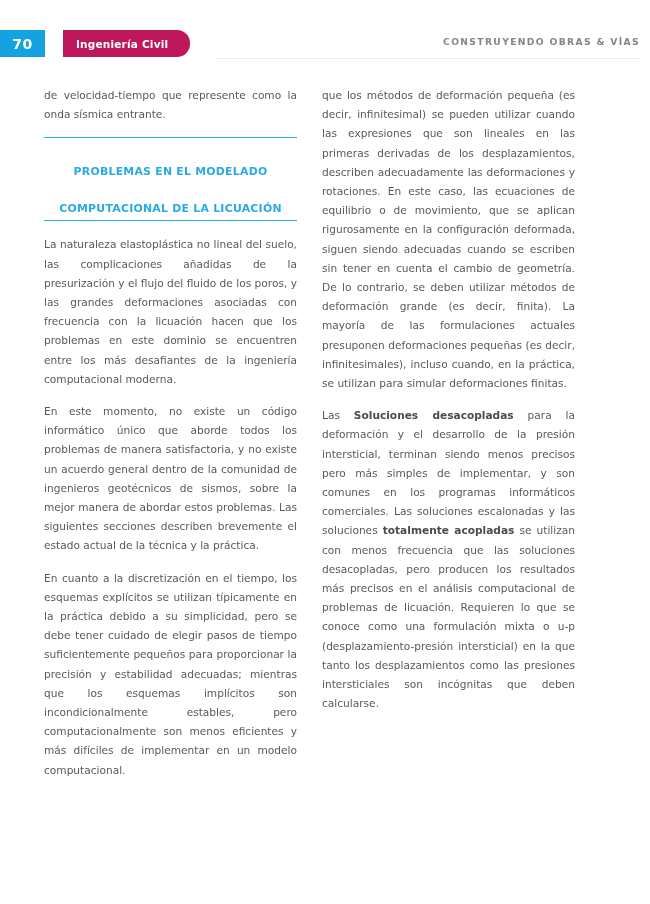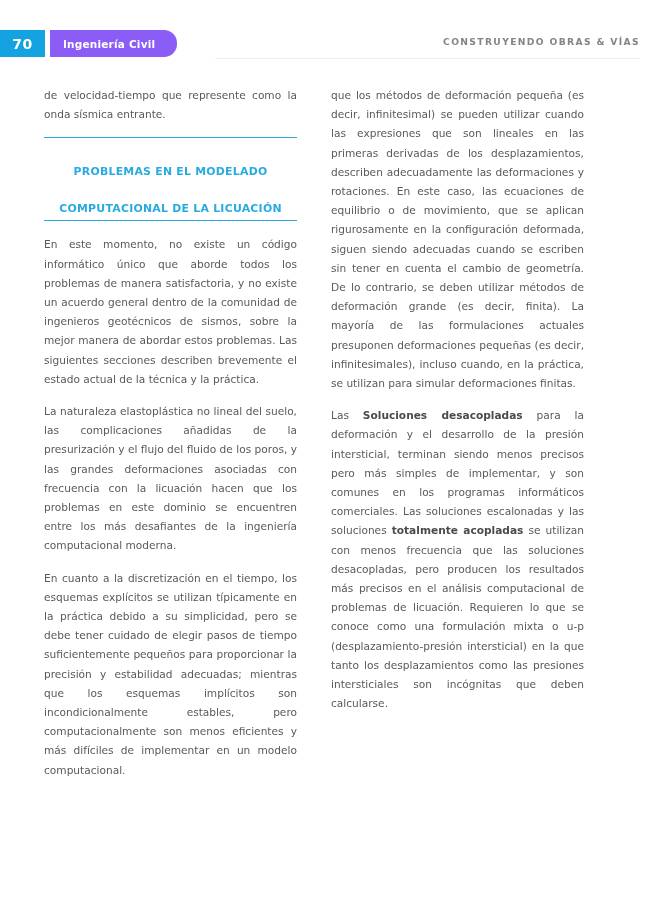--- a/index.html
+++ b/index.html
@@ -41,25 +41,25 @@
     font-size: 14px;
     font-weight: bold;
     letter-spacing: 0.5px;
     display: flex;
     align-items: center;
     justify-content: center;
     font-family: "DejaVu Sans", sans-serif;
   }
   .section-tab {
     position: absolute;
-    left: 50px;
+    left: 63px;
     top: 0;
     height: 27px;
     padding: 0 22px 0 13px;
-    background: #8b5cf6;
+    background: #be185d;
     color: #ffffff;
     font-size: 10.5px;
     font-weight: bold;
     letter-spacing: 0.2px;
     display: flex;
     align-items: center;
     border-top-right-radius: 13px;
     border-bottom-right-radius: 13px;
   }
   .header-kicker {
@@ -88,21 +88,21 @@
     left: 0;
     top: 86px;
     width: 650px;
   }
   .col {
     position: absolute;
     top: 0;
     width: 253px;
   }
   .col-left  { left: 44px; }
-  .col-right { left: 331px; }
+  .col-right { left: 322px; }
 
   p.body-text {
     margin: 0 0 13px 0;
     font-family: "DejaVu Sans", sans-serif;
     font-size: 10.6px;
     line-height: 19.2px;
     color: #58595b;
     text-align: justify;
     text-justify: inter-word;
     hyphens: none;
@@ -145,23 +145,23 @@
 
     <div class="col col-left">
 
       <p class="body-text">de velocidad-tiempo que represente como la onda sísmica entrante.</p>
 
       <div class="section-heading">
         <span class="hl">PROBLEMAS EN EL MODELADO</span>
         <span class="hl">COMPUTACIONAL DE LA LICUACIÓN</span>
       </div>
 
+      <p class="body-text">La naturaleza elastoplástica no lineal del suelo, las complicaciones añadidas de la presurización y el flujo del fluido de los poros, y las grandes deformaciones asociadas con frecuencia con la licuación hacen que los problemas en este dominio se encuentren entre los más desafiantes de la ingeniería computacional moderna.</p>
+
       <p class="body-text">En este momento, no existe un código informático único que aborde todos los problemas de manera satisfactoria, y no existe un acuerdo general dentro de la comunidad de ingenieros geotécnicos de sismos, sobre la mejor manera de abordar estos problemas. Las siguientes secciones describen brevemente el estado actual de la técnica y la práctica.</p>
-
-      <p class="body-text">La naturaleza elastoplástica no lineal del suelo, las complicaciones añadidas de la presurización y el flujo del fluido de los poros, y las grandes deformaciones asociadas con frecuencia con la licuación hacen que los problemas en este dominio se encuentren entre los más desafiantes de la ingeniería computacional moderna.</p>
 
       <p class="body-text">En cuanto a la discretización en el tiempo, los esquemas explícitos se utilizan típicamente en la práctica debido a su simplicidad, pero se debe tener cuidado de elegir pasos de tiempo suficientemente pequeños para proporcionar la precisión y estabilidad adecuadas; mientras que los esquemas implícitos son incondicionalmente estables, pero computacionalmente son menos eficientes y más difíciles de implementar en un modelo computacional.</p>
 
 
     </div>
 
     <div class="col col-right">
 
       <p class="body-text">que los métodos de deformación pequeña (es decir, infinitesimal) se pueden utilizar cuando las expresiones que son lineales en las primeras derivadas de los desplazamientos, describen adecuadamente las deformaciones y rotaciones. En este caso, las ecuaciones de equilibrio o de movimiento, que se aplican rigurosamente en la configuración deformada, siguen siendo adecuadas cuando se escriben sin tener en cuenta el cambio de geometría. De lo contrario, se deben utilizar métodos de deformación grande (es decir, finita). La mayoría de las formulaciones actuales presuponen deformaciones pequeñas (es decir, infinitesimales), incluso cuando, en la práctica, se utilizan para simular deformaciones finitas.</p>
 

